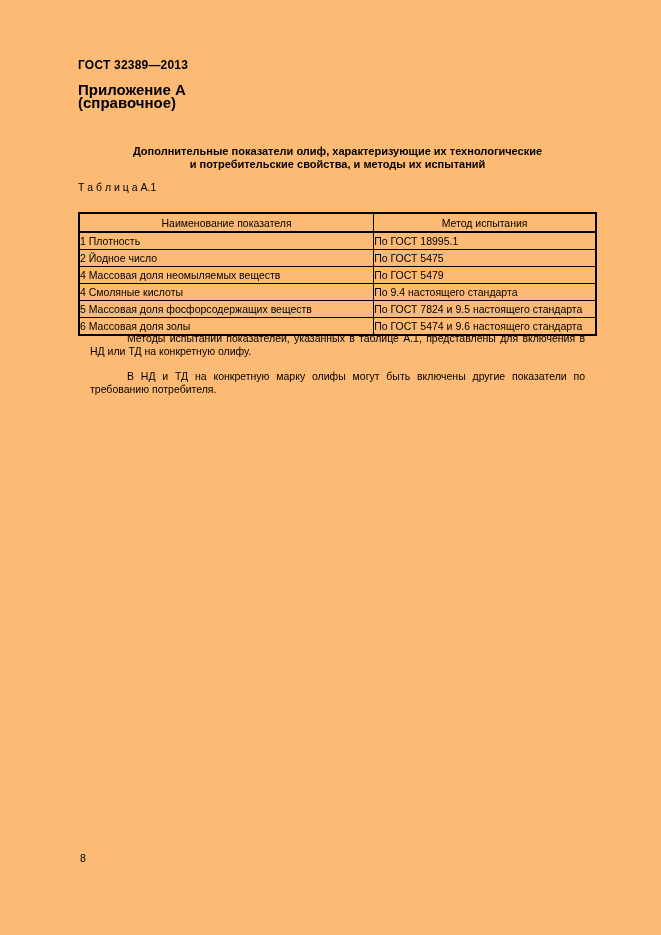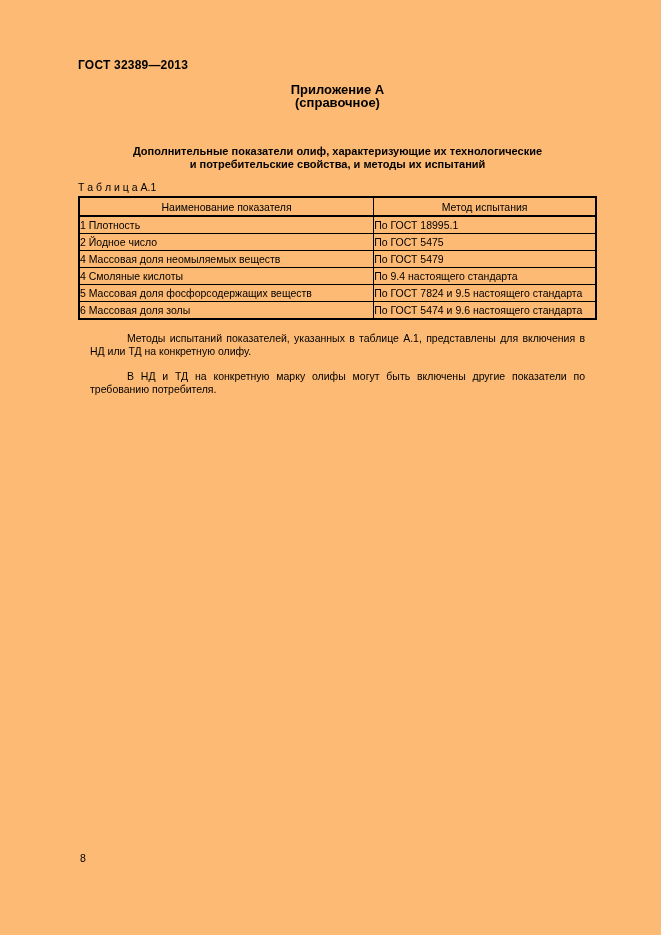--- a/index.html
+++ b/index.html
@@ -22,22 +22,22 @@
     top: 58px;
     font-size: 12px;
     font-weight: bold;
     letter-spacing: 0.2px;
   }
   .appendix {
     position: absolute;
     left: 78px;
     top: 84px;
     width: 519px;
-    text-align: center;
-    font-size: 13px;
+    text-align: left;
+    font-size: 15px;
     font-weight: bold;
     line-height: 12.5px;
   }
   .section-title {
     position: absolute;
     left: 78px;
     top: 145px;
     width: 519px;
     text-align: center;
     font-size: 11px;
@@ -46,21 +46,21 @@
   }
   .table-label {
     position: absolute;
     left: 78px;
     top: 181px;
     font-size: 10.5px;
   }
   table.gost-table {
     position: absolute;
     left: 78px;
-    top: 196px;
+    top: 212px;
     width: 519px;
     border-collapse: collapse;
     border: 2px solid #000;
     font-size: 10.5px;
   }
   table.gost-table th {
     border: 1px solid #000;
     border-bottom: 2px solid #000;
     font-weight: normal;
     text-align: center;

